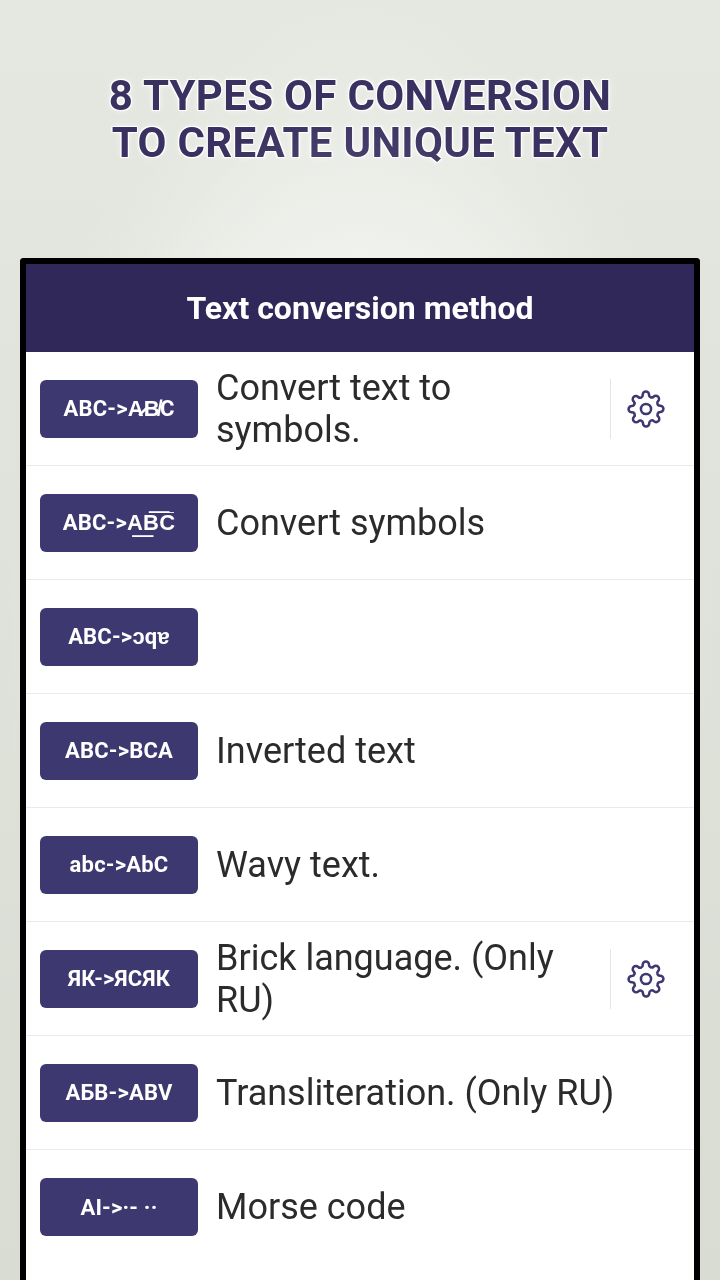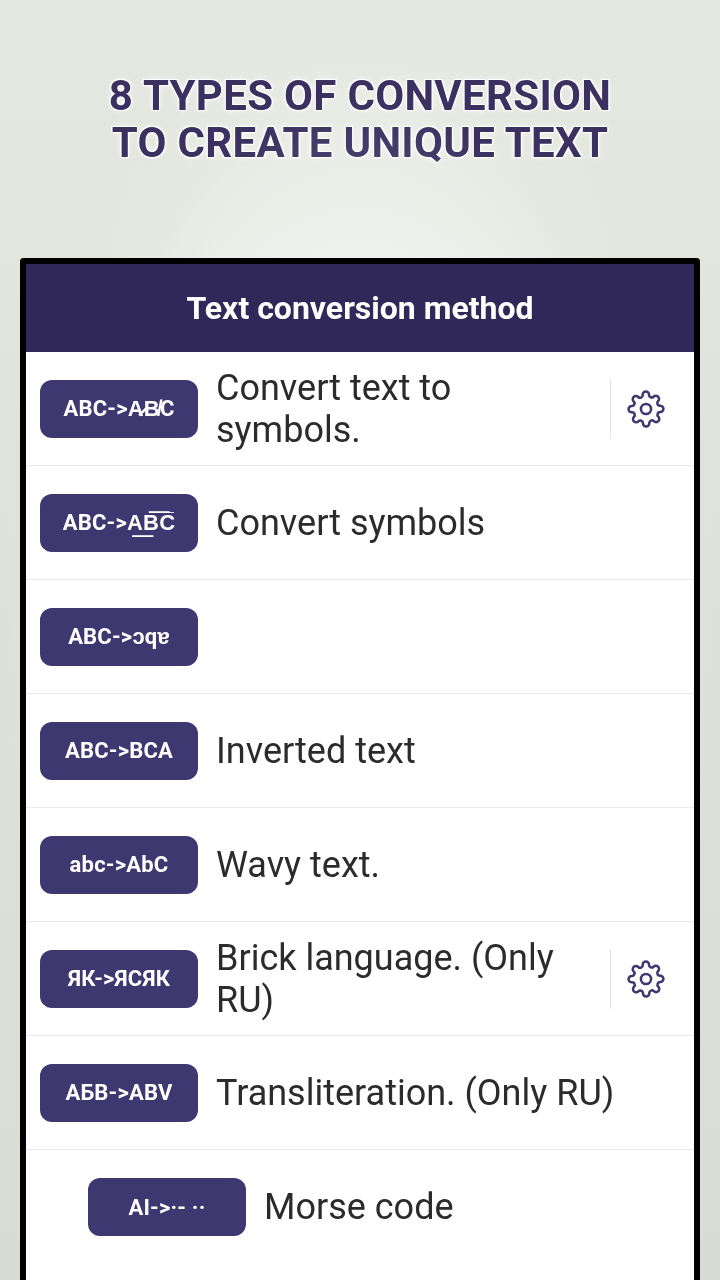--- a/index.html
+++ b/index.html
@@ -79,21 +79,21 @@
     height: 114px;
     border-bottom: 1px solid #e9e9ee;
     padding: 0 14px 0 14px;
     position:relative;
   }
   .badge {
     background: #3e3871;
     color: #fff;
     font-weight: 700;
     font-size: 22px;
-    border-radius: 12px;
+    border-radius: 6px;
     min-width: 158px;
     height: 58px;
     display:flex;
     align-items:center;
     justify-content:center;
     padding: 4px 10px;
     letter-spacing: 0.2px;
     white-space: nowrap;
   }
   .label {
@@ -173,20 +173,20 @@
             <path d="M19.4 15a1.65 1.65 0 0 0 .33 1.82l.06.06a2 2 0 1 1-2.83 2.83l-.06-.06a1.65 1.65 0 0 0-1.82-.33 1.65 1.65 0 0 0-1 1.51V21a2 2 0 0 1-4 0v-.09a1.65 1.65 0 0 0-1-1.51 1.65 1.65 0 0 0-1.82.33l-.06.06a2 2 0 1 1-2.83-2.83l.06-.06a1.65 1.65 0 0 0 .33-1.82 1.65 1.65 0 0 0-1.51-1H3a2 2 0 0 1 0-4h.09a1.65 1.65 0 0 0 1.51-1 1.65 1.65 0 0 0-.33-1.82l-.06-.06a2 2 0 1 1 2.83-2.83l.06.06a1.65 1.65 0 0 0 1.82.33h0a1.65 1.65 0 0 0 1-1.51V3a2 2 0 0 1 4 0v.09a1.65 1.65 0 0 0 1 1.51h0a1.65 1.65 0 0 0 1.82-.33l.06-.06a2 2 0 1 1 2.83 2.83l-.06.06a1.65 1.65 0 0 0-.33 1.82v0a1.65 1.65 0 0 0 1.51 1H21a2 2 0 0 1 0 4h-.09a1.65 1.65 0 0 0-1.51 1z"></path>
           </svg>
         </div>
       </div>
 
       <div class="row">
         <div class="badge">АБВ-&gt;ABV</div>
         <div class="label">Transliteration. (Only RU)</div>
       </div>
 
-      <div class="row" style="border-bottom:none;margin-left:48px;">
+      <div class="row" style="border-bottom:none;">
         <div class="badge">AI-&gt;·- ··</div>
         <div class="label">Morse code</div>
       </div>
 
     </div>
   </div>
 </div>
 
 </body></html>

